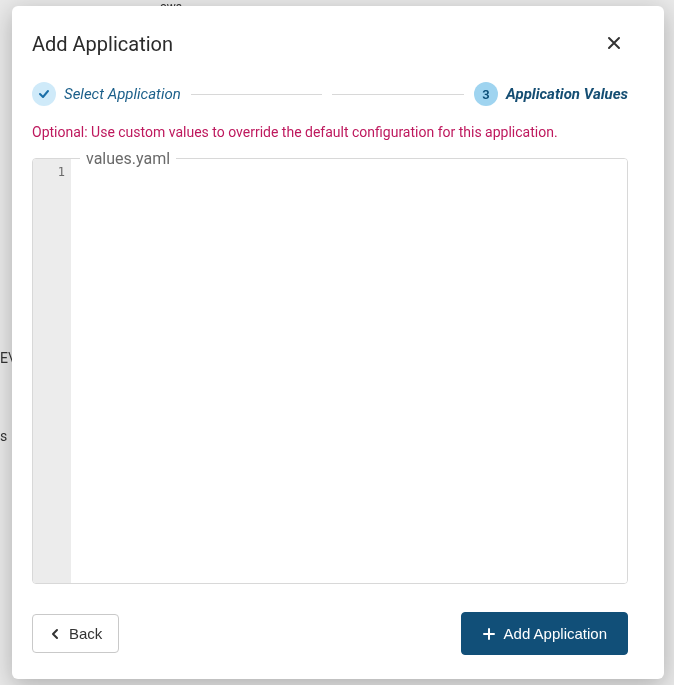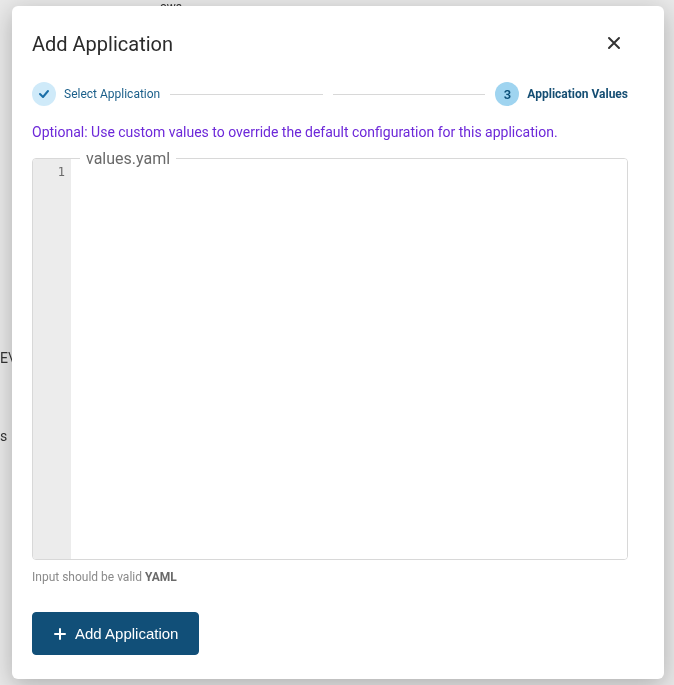--- a/index.html
+++ b/index.html
@@ -22,25 +22,25 @@
 
   .modal-header { display: flex; align-items: center; justify-content: space-between; margin-bottom: 24px; margin-top: 4px; }
   .modal-title { font-size: 20px; font-weight: 400; color: #2b2b2b; }
   .close-btn { width: 28px; height: 28px; display: flex; align-items: center; justify-content: center; cursor: pointer; color: #333; background: none; border: none; }
 
   .stepper { display: flex; align-items: center; gap: 10px; margin-bottom: 18px; }
   .step { display: flex; align-items: center; gap: 8px; white-space: nowrap; }
   .step-circle { width: 24px; height: 24px; border-radius: 50%; display: flex; align-items: center; justify-content: center; font-size: 13px; }
   .step-done { background: #cfeaf9; color: #1b6fa8; }
   .step-active { background: #9fd4f0; color: #0b4f78; font-weight: 600; }
-  .step-label { font-size: 12px; color: #1b5f8a; }
+  .step-label { font-size: 15px; color: #1b5f8a; font-style: italic; }
   .step-active-label { font-weight: 700; color: #154e73; }
   .step-connector { flex: 1; height: 1px; background: #d8d8d8; min-width: 30px; }
 
-  .hint-text { font-size: 14px; color: #6d28d9; margin-bottom: 18px; }
+  .hint-text { font-size: 14px; color: #be185d; margin-bottom: 18px; }
 
   .editor-wrap { position: relative; flex: 1; }
   .editor-label {
     position: absolute; top: -9px; left: 48px; background: #fff; padding: 0 6px;
     font-size: 16px; color: #6a6a6a;
   }
   .editor {
     border: 1px solid #d8d8d8; border-radius: 4px;
     height: 100%; display: flex; overflow: hidden;
   }
@@ -101,25 +101,30 @@
   <div class="editor-wrap">
     <div class="editor-label">values.yaml</div>
     <div class="editor">
       <div class="gutter">
         <div>1</div>
       </div>
       <textarea class="code-area" style=""></textarea>
     </div>
   </div>
 
-  <div class="sub-hint">
-    <span>Input should be valid </span><b>YAML</b>
-  </div>
 
   <div class="footer">
+    <button class="btn btn-secondary">
+      <span>
+        <svg width="12" height="12" viewBox="0 0 12 12">
+            <path d="M8 2 L4 6 L8 10" stroke="#333" stroke-width="2" fill="none" stroke-linecap="round" stroke-linejoin="round"></path>
+          </svg>
+      </span>
+      <span>Back</span>
+    </button>
     <button class="btn btn-primary">
       <span>
         <svg width="14" height="14" viewBox="0 0 14 14">
             <path d="M7 2 V12 M2 7 H12" stroke="#fff" stroke-width="2" fill="none" stroke-linecap="round"></path>
           </svg>
       </span>
       <span>Add Application</span>
     </button>
   </div>
 

